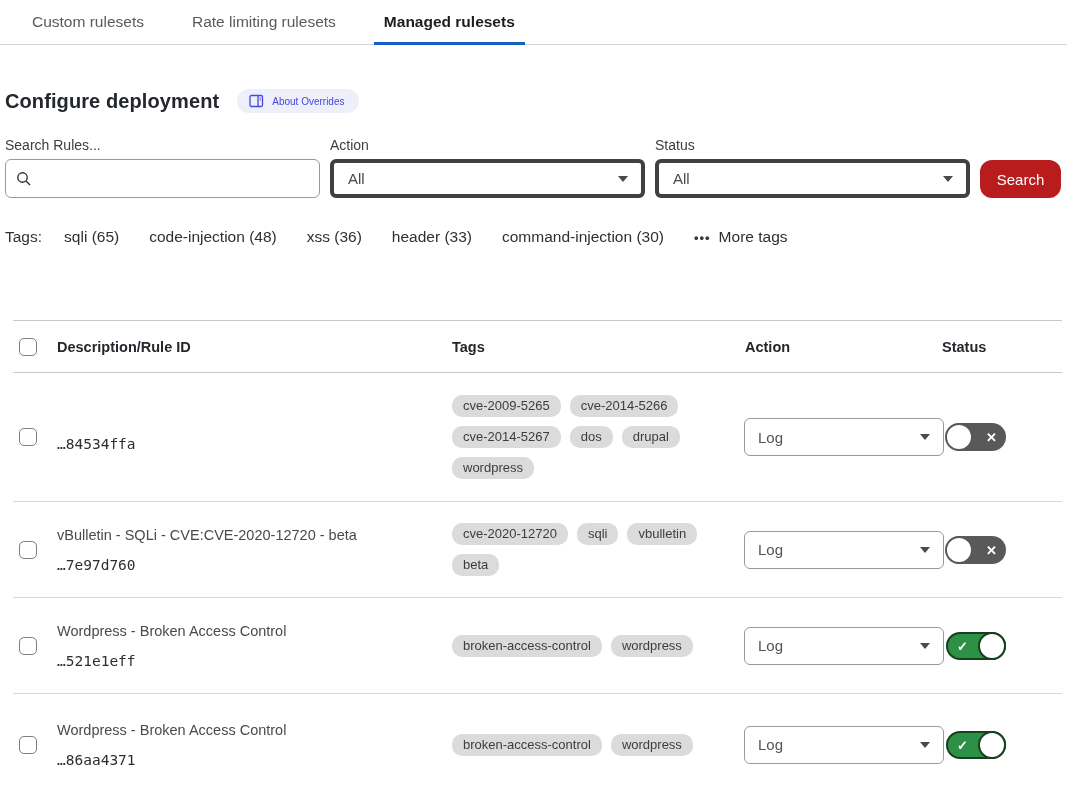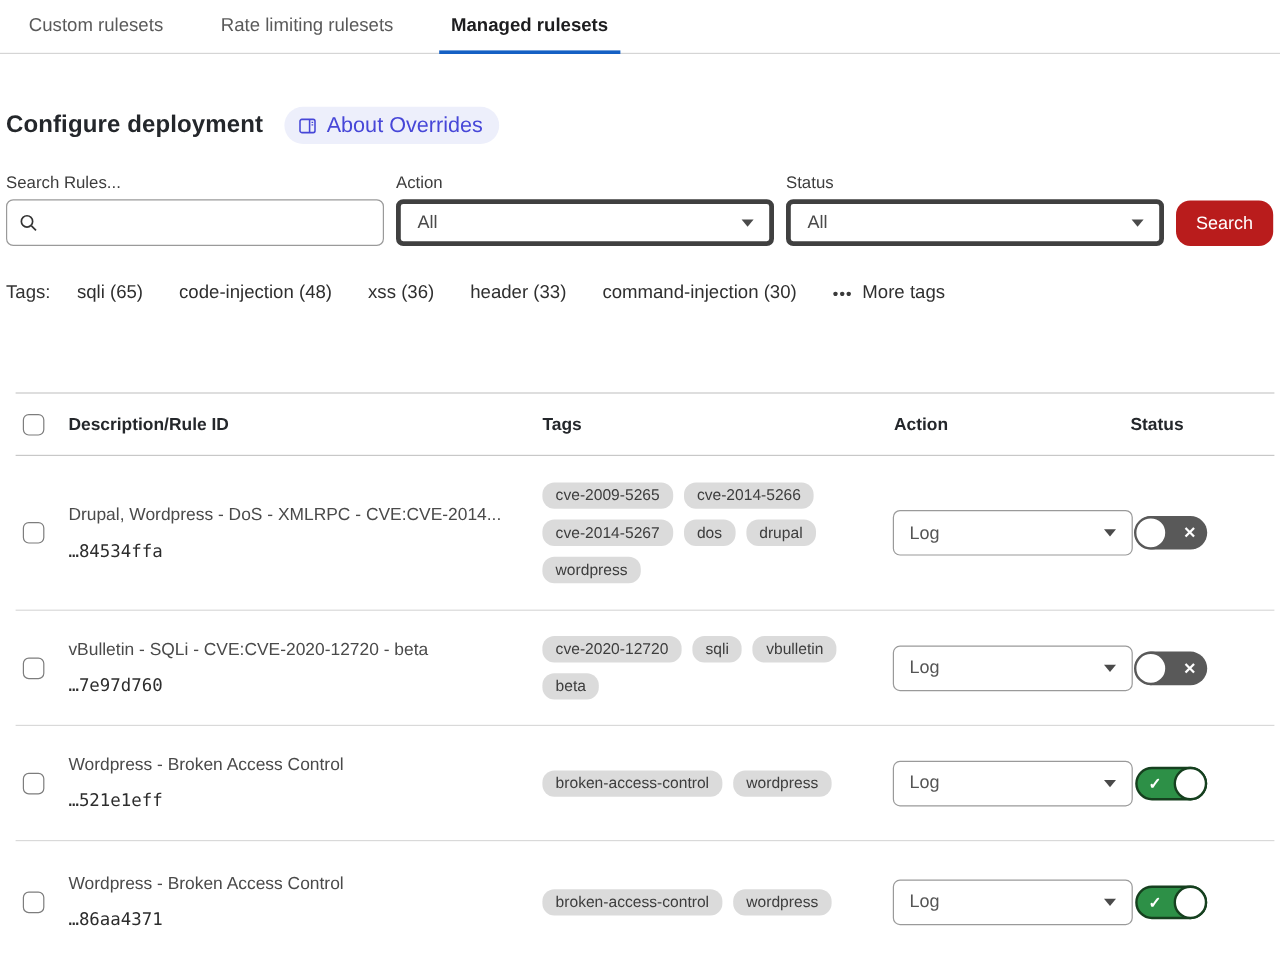--- a/index.html
+++ b/index.html
@@ -5,31 +5,31 @@
   * { box-sizing: border-box; }
   html,body { margin:0; padding:0; }
   body {
     width:1067px; height:795px; overflow:hidden;
     background:#fff; color:#333;
     font-family:"Liberation Sans", sans-serif;
     font-size:14px;
   }
 
   
-  .tabbar { height:45px; border-bottom:1px solid #d5d5d5; display:flex; align-items:stretch; padding-left:14px;text-align:center; }
+  .tabbar { height:45px; border-bottom:1px solid #d5d5d5; display:flex; align-items:stretch; padding-left:22px;text-align:center; }
   .tab { display:flex; align-items:center; padding:0 10px; margin-right:28px; font-size:15.5px; color:#5a5a5a; cursor:pointer; position:relative; }
   .tab.active { color:#1d1d1f; font-weight:bold; }
   .tab.active::after { content:""; position:absolute; left:0; right:0; bottom:-1px; height:3px; background:#1560c4; }
 
   
   .page { padding:0 5px;margin-top:44px; }
   .headrow { margin-top:40px; display:flex; align-items:center; gap:18px; }
   .title { font-size:20px; font-weight:bold; color:#24272b; letter-spacing:.1px; }
   .about-pill { display:inline-flex; align-items:center; gap:8px; background:#edeffb; color:#4747d8;
-    border-radius:999px; padding:5px 14px 5px 12px; font-size:18px; cursor:pointer; }
+    border-radius:999px; padding:5px 14px 5px 12px; font-size:10px; cursor:pointer; }
   .about-pill svg { display:block; }
 
   
   .filters { margin-top:24px; display:flex; align-items:flex-end; }
   .field { display:flex; flex-direction:column; }
   .field label { font-size:14px; color:#3d3d3d; margin-bottom:6px; }
   .search-box { width:315px; height:39px; border:1px solid #9a9a9a; border-radius:6px; display:flex; align-items:center; padding:0 10px; margin-right:10px; background:#fff; }
   .search-box input { border:none; outline:none; flex:1; font-size:15px; font-family:inherit; margin-left:8px; }
   .selectbox { width:315px; height:39px; border:4px solid #404040; border-radius:6px; display:flex; align-items:center; padding:0 14px; margin-right:10px; background:#fff; font-size:15px; color:#4a4a4a; position:relative; cursor:pointer; }
   .selectbox .arrow, .mini-select .arrow { width:0; height:0; border-left:5px solid transparent; border-right:5px solid transparent; border-top:6px solid #4a4a4a; position:absolute; right:13px; top:50%; transform:translateY(-50%); }
@@ -150,21 +150,20 @@
       <div>Tags</div>
       <div style="padding-left:1px;">Action</div>
       <div style="padding-left:8px;">Status</div>
     </div>
     <div id="table-rows">
   <div class="trow">
     <div class="cb-cell">
             <span class="checkbox"></span>
           </div>
     <div class="desc-cell">
-      <div class="desc">Drupal, Wordpress - DoS - XMLRPC - CVE:CVE-2014...</div>
       <div class="rule-id">…84534ffa</div>
     </div>
     <div class="tags-cell">
             <span class="chip">cve-2009-5265</span>
             <span class="chip">cve-2014-5266</span>
             <span class="chip">cve-2014-5267</span>
             <span class="chip">dos</span>
             <span class="chip">drupal</span>
             <span class="chip">wordpress</span>
           </div>

